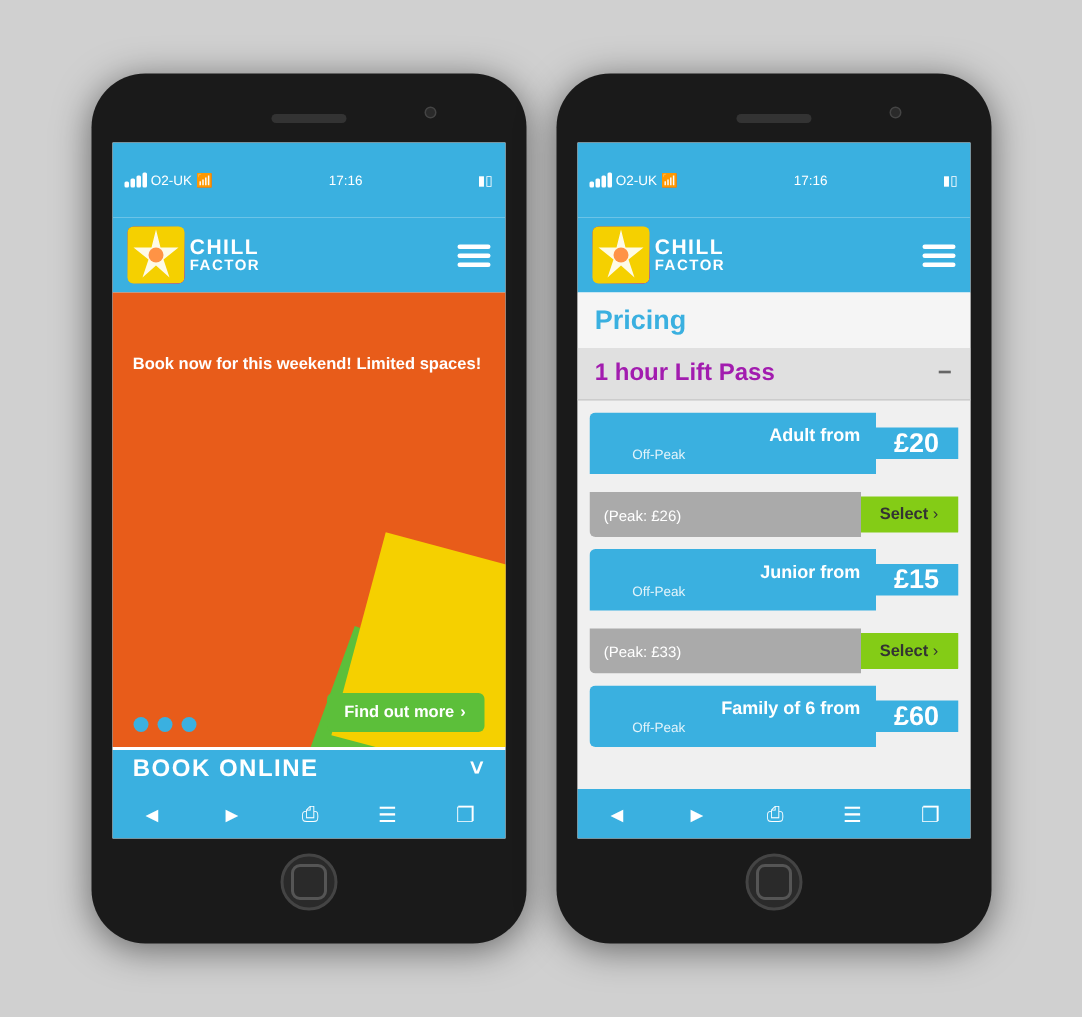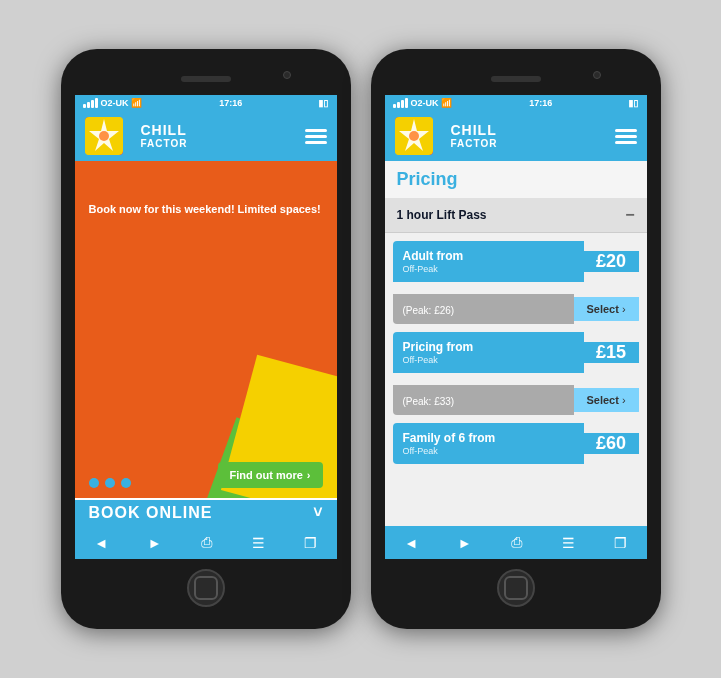--- a/index.html
+++ b/index.html
@@ -61,24 +61,24 @@
       display: flex;
       flex-direction: column;
     }
 
     
     .status-bar {
       background: #3ab0e0;
       display: flex;
       justify-content: space-between;
       align-items: center;
-      padding: 3px 8px;
+      padding: 20px 8px;
       font-size: 9px;
       color: #fff;
-      font-weight: bold;
+      font-weight: normal;
       flex-shrink: 0;
     }
     .status-bar-left { display: flex; align-items: center; gap: 3px; }
     .signal-bars { display: flex; gap: 1px; align-items: flex-end; }
     .signal-bar {
       width: 3px;
       background: #fff;
       border-radius: 1px;
     }
 
@@ -87,21 +87,21 @@
       background: #3ab0e0;
       display: flex;
       justify-content: space-between;
       align-items: center;
       padding: 6px 10px;
       flex-shrink: 0;
     }
     .logo-box {
       display: flex;
       align-items: center;
-      gap: 18px;
+      gap: 4px;
     }
     .logo-icon {
       width: 38px;
       height: 38px;
       background: linear-gradient(135deg, #ff6600 0%, #ffcc00 50%, #ff0066 100%);
       border-radius: 4px;
       display: flex;
       align-items: center;
       justify-content: center;
       font-size: 18px;
@@ -301,23 +301,23 @@
 
     .lift-pass-header {
       background: #e0e0e0;
       display: flex;
       justify-content: space-between;
       align-items: center;
       padding: 8px 12px;
       border-bottom: 1px solid #ccc;
     }
     .lift-pass-label {
-      font-size: 12px;
-      font-weight: bold;
-      color: #0f172a;
+      font-size: 16px;
+      font-weight: bold;
+      color: #a21caf;
     }
     .lift-pass-minus {
       font-size: 16px;
       color: #666;
       font-weight: bold;
     }
 
     .pricing-item {
       margin: 8px 8px;
       border-radius: 4px;
@@ -330,25 +330,27 @@
     }
     .pricing-item-label {
       background: #3ab0e0;
       padding: 8px 10px;
       flex: 1;
     }
     .pricing-item-name {
       font-size: 12px;
       font-weight: bold;
       color: white;
+      text-align: right;
     }
     .pricing-item-sub {
       font-size: 9px;
       color: rgba(255,255,255,0.85);
       margin-top: 1px;
+      margin-left: 19px;
     }
     .pricing-item-price {
       background: #3ab0e0;
       padding: 0 10px;
       font-size: 18px;
       font-weight: 900;
       color: white;
       min-width: 55px;
       text-align: center;
     }
@@ -361,21 +363,21 @@
     .pricing-peak-info {
       background: #aaa;
       padding: 6px 10px;
       flex: 1;
     }
     .pricing-peak-text {
       font-size: 10px;
       color: #fff;
     }
     .pricing-select-btn {
-      background: #7dd3fc;
+      background: #84cc16;
       padding: 6px 10px;
       display: flex;
       align-items: center;
       gap: 3px;
       cursor: pointer;
       min-width: 65px;
       justify-content: center;
     }
     .pricing-select-text {
       font-size: 11px;
@@ -544,21 +546,21 @@
           <div class="pricing-select-btn">
             <span class="pricing-select-text">Select</span>
             <span class="pricing-select-arrow">›</span>
           </div>
         </div>
       </div>
 
       <div class="pricing-item">
         <div class="pricing-item-top">
           <div class="pricing-item-label">
-            <div class="pricing-item-name">Pricing from</div>
+            <div class="pricing-item-name">Junior from</div>
             <div class="pricing-item-sub">Off-Peak</div>
           </div>
           <div class="pricing-item-price">£15</div>
         </div>
         <div class="pricing-item-bottom">
           <div class="pricing-peak-info">
             <span class="pricing-peak-text">(Peak: £33)</span>
           </div>
           <div class="pricing-select-btn">
             <span class="pricing-select-text">Select</span>

